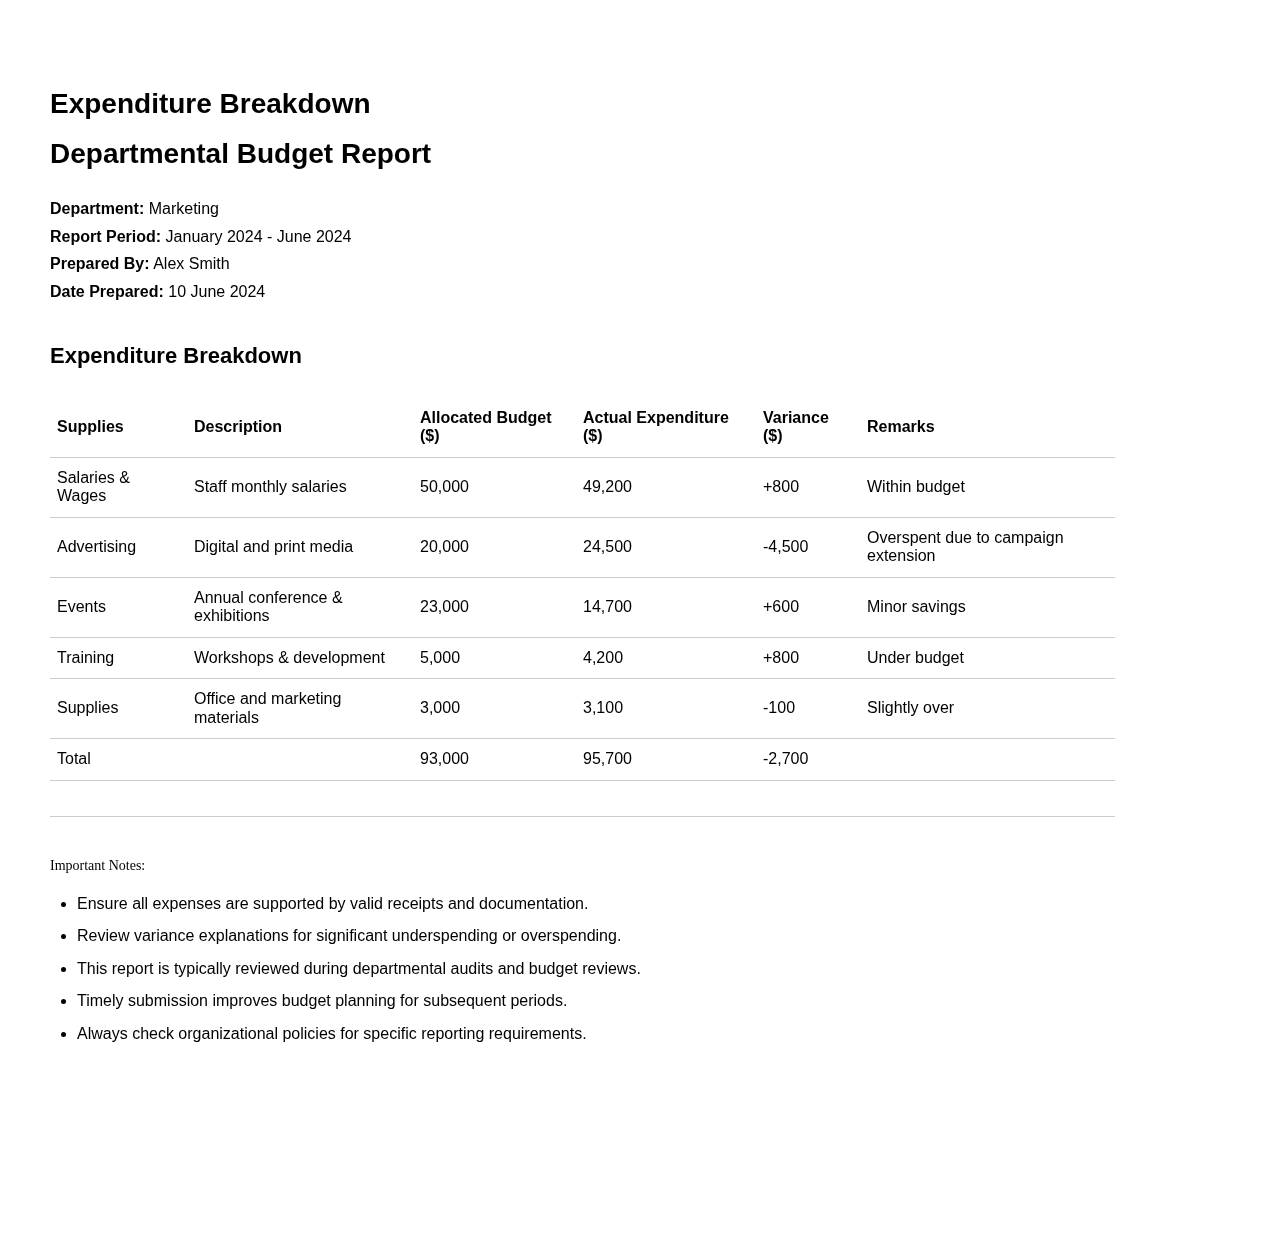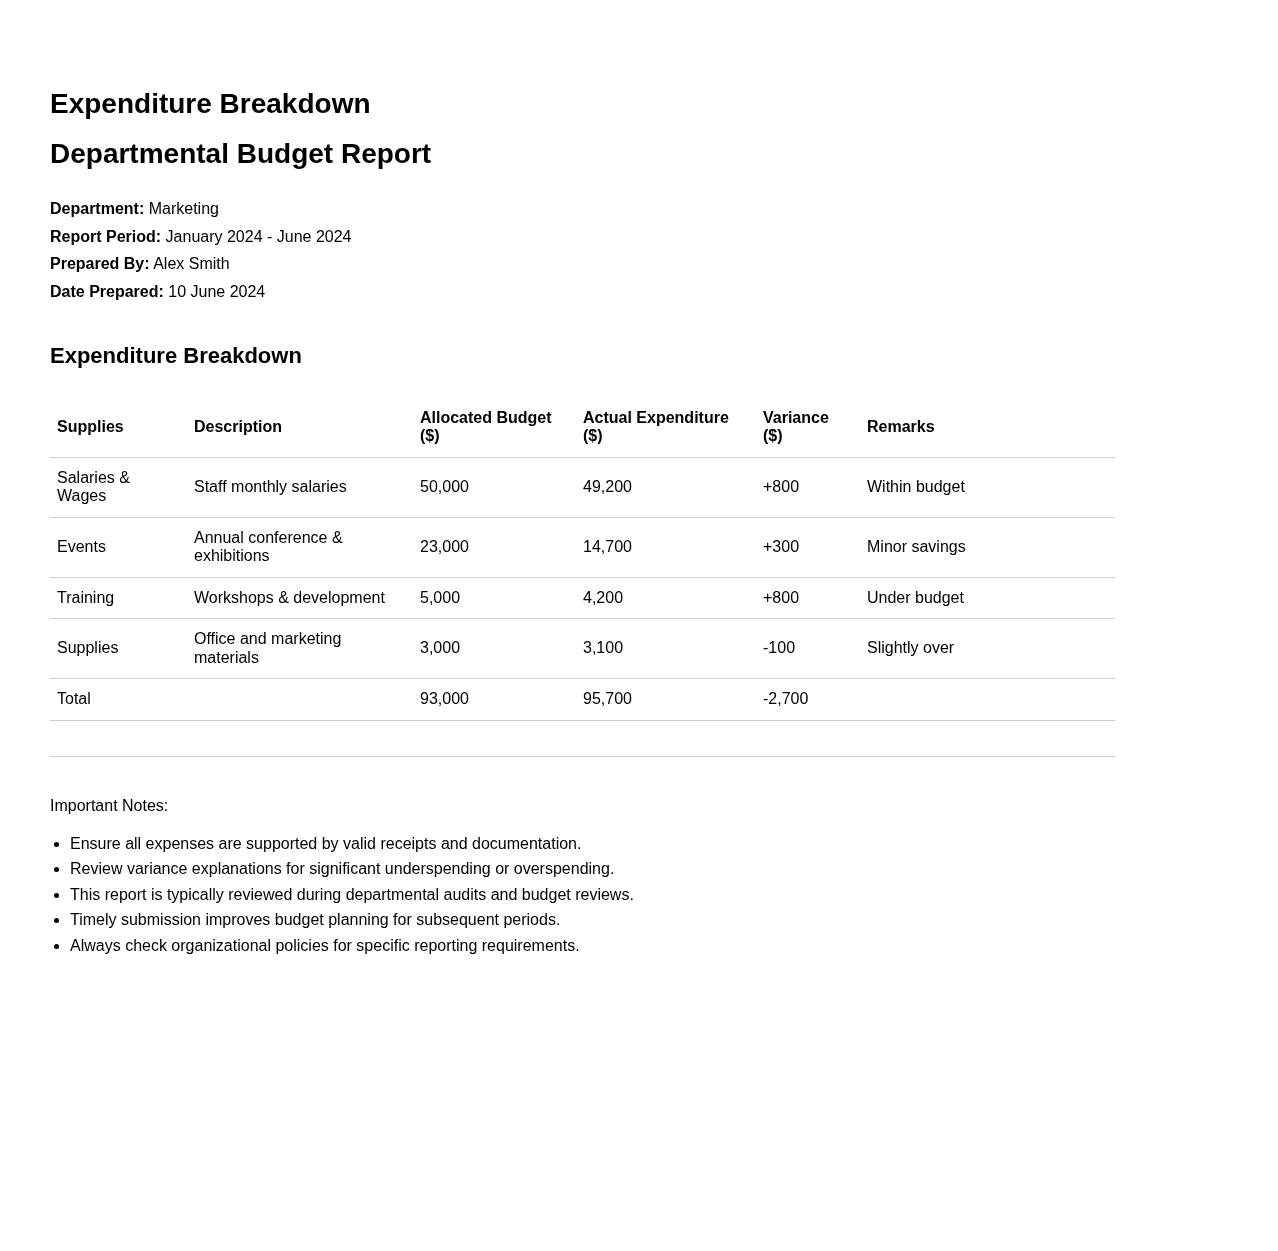--- a/index.html
+++ b/index.html
@@ -63,29 +63,30 @@
     font-weight: normal;
   }
   .budget-table tr.empty-row td {
     height: 36px;
     padding: 0;
   }
   .notes-heading {
     margin: 40px 0 16px 0;
     line-height: 18px;
     font-weight: normal;
-    font-size: 16px;
+    font-size: 14px;
+    font-family: Liberation Serif, serif;
   }
   ul.notes-list {
     margin: 16px 0 0 0;
     padding: 0 0 0 20px;
   }
   ul.notes-list li {
     line-height: 25.5px;
-    margin: 0;
+    margin: 7px;
   }
 </style>
 </head>
 <body>
 
 <div class="page">
 
   <h1 class="doc-title">Expenditure Breakdown</h1>
   <h1 class="doc-title">Departmental Budget Report</h1>
 
@@ -132,25 +133,33 @@
     <tbody>
       <tr>
         <td>Salaries &amp; Wages</td>
         <td>Staff monthly salaries</td>
         <td>50,000</td>
         <td>49,200</td>
         <td>+800</td>
         <td>Within budget</td>
       </tr>
       <tr>
+        <td>Advertising</td>
+        <td>Digital and print media</td>
+        <td>20,000</td>
+        <td>24,500</td>
+        <td>-4,500</td>
+        <td>Overspent due to campaign extension</td>
+      </tr>
+      <tr>
         <td>Events</td>
         <td>Annual conference &amp; exhibitions</td>
         <td>23,000</td>
         <td>14,700</td>
-        <td>+300</td>
+        <td>+600</td>
         <td>Minor savings</td>
       </tr>
       <tr>
         <td>Training</td>
         <td>Workshops &amp; development</td>
         <td>5,000</td>
         <td>4,200</td>
         <td>+800</td>
         <td>Under budget</td>
       </tr>

